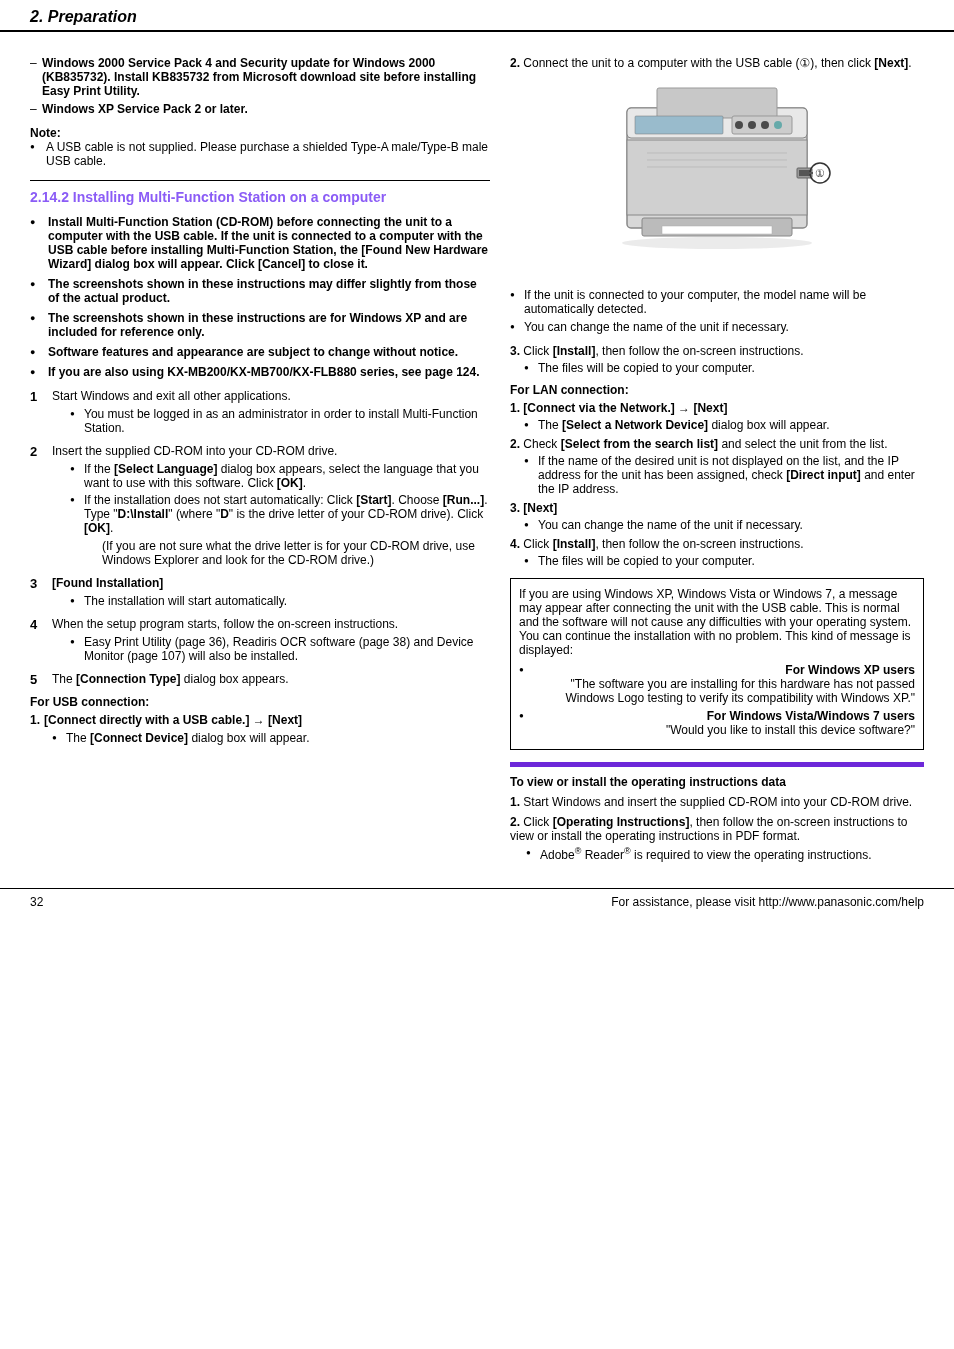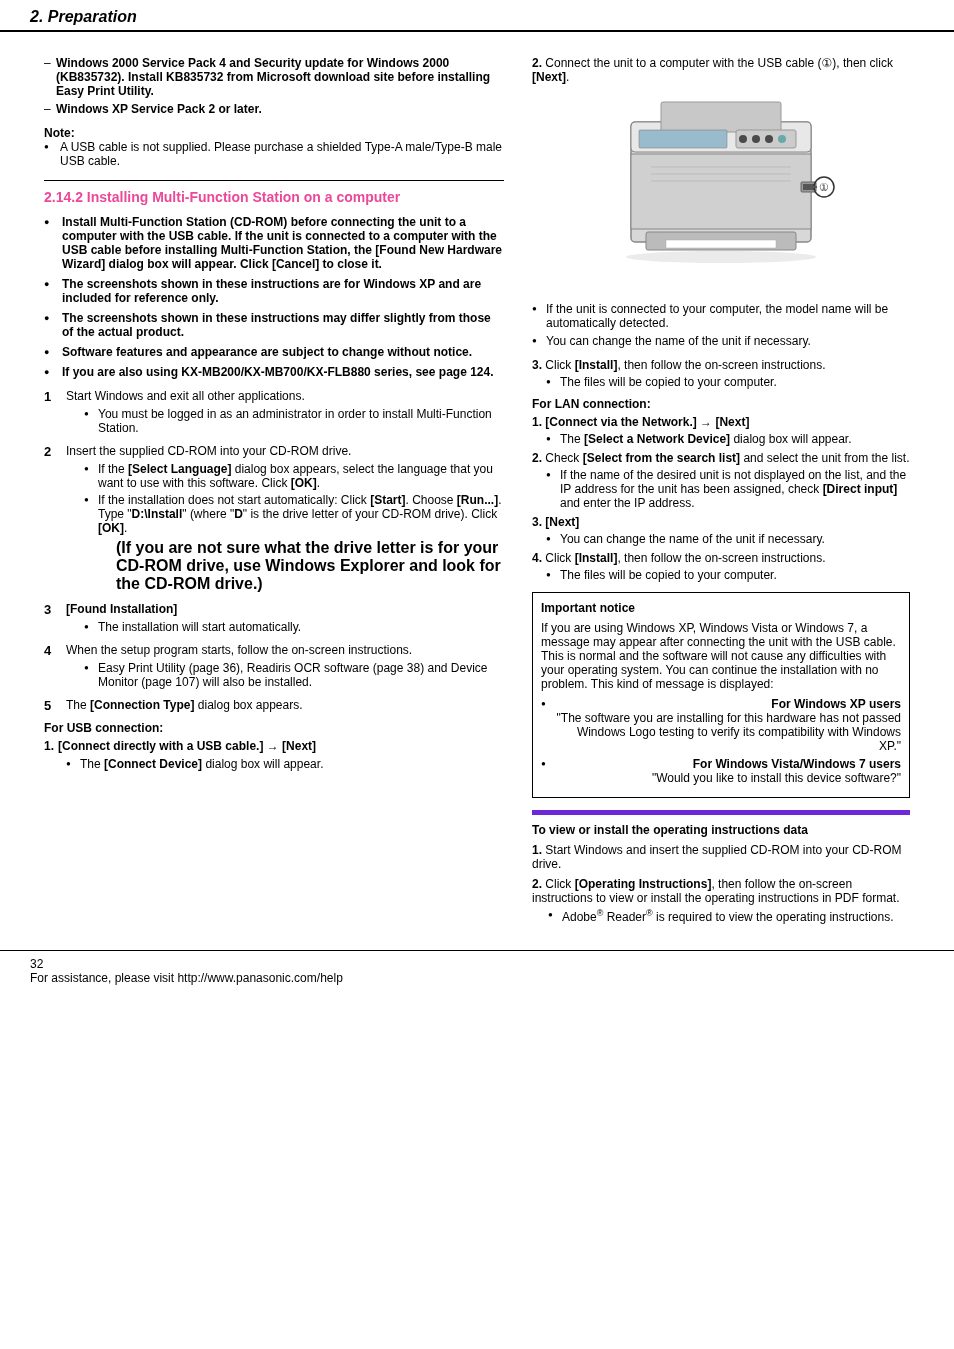--- a/index.html
+++ b/index.html
@@ -22,22 +22,22 @@
       padding: 8px 30px 4px 30px;
       margin-bottom: 14px;
     }
     .page-header h1 {
       font-size: 16px;
       font-style: italic;
       font-weight: bold;
     }
     .content-area {
       display: flex;
-      padding: 10px 44px;
-      gap: 28px;
+      padding: 10px 30px;
+      gap: 20px;
     }
     .left-col {
       width: 460px;
       flex-shrink: 0;
     }
     .right-col {
       flex: 1;
     }
     .intro-bullets {
       margin-bottom: 10px;
@@ -77,21 +77,21 @@
       position: absolute;
       left: 0;
       font-size: 8px;
       top: 2px;
     }
     .section-divider {
       border-top: 1px solid #000;
       margin: 8px 0;
     }
     .section-heading {
-      color: #ec4899;
+      color: #8b5cf6;
       font-size: 14px;
       font-weight: bold;
       margin-bottom: 10px;
     }
     .bullet-list {
       list-style: none;
       padding-left: 0;
       margin-bottom: 10px;
     }
     .bullet-list > li {
@@ -125,22 +125,21 @@
     .sub-bullets li::before {
       content: "●";
       position: absolute;
       left: 0;
       font-size: 8px;
       top: 2px;
     }
     .indent-block {
       padding-left: 18px;
       margin-top: 4px;
-      font-size: 16px;
-      font-weight: bold;
+      font-size: 12px;
     }
     .for-usb-heading {
       font-weight: bold;
       font-size: 12px;
       margin-bottom: 4px;
       margin-top: 8px;
     }
     .arrow-item {
       display: flex;
       align-items: flex-start;
@@ -209,21 +208,20 @@
       font-size: 8px;
       top: 2px;
     }
     .page-footer {
       border-top: 1px solid #000;
       display: flex;
       justify-content: space-between;
       padding: 6px 30px;
       margin-top: 10px;
       font-size: 12px;
-      flex-direction: column;
     }
     .view-install-section {
       margin-top: 12px;
       border-top: 5px solid #6d28d9;
       padding-top: 8px;
     }
     .view-install-heading {
       font-weight: bold;
       font-size: 12px;
       margin-bottom: 6px;
@@ -293,22 +291,22 @@
           <li>A USB cable is not supplied. Please purchase a shielded Type-A male/Type-B male USB cable.</li>
         </ul>
       </div>
 
       <div class="section-divider"></div>
 
       <div class="section-heading">2.14.2 Installing Multi-Function Station on a computer</div>
 
       <ul class="bullet-list">
         <li><strong>Install Multi-Function Station (CD-ROM) before connecting the unit to a computer with the USB cable. If the unit is connected to a computer with the USB cable before installing Multi-Function Station, the [Found New Hardware Wizard] dialog box will appear. Click [Cancel] to close it.</strong></li>
+        <li><strong>The screenshots shown in these instructions may differ slightly from those of the actual product.</strong></li>
         <li><strong>The screenshots shown in these instructions are for Windows XP and are included for reference only.</strong></li>
-        <li><strong>The screenshots shown in these instructions may differ slightly from those of the actual product.</strong></li>
         <li><strong>Software features and appearance are subject to change without notice.</strong></li>
         <li><strong>If you are also using KX-MB200/KX-MB700/KX-FLB880 series, see page 124.</strong></li>
       </ul>
 
       <div class="numbered-steps">
 
         <div class="step-row">
           <span class="step-num-bold">1</span>
           <div>
             <span>Start Windows and exit all other applications.</span>
@@ -468,21 +466,20 @@
           <span style="font-weight:bold;">4.</span>
           <span> Click <strong>[Install]</strong>, then follow the on-screen instructions.</span>
           <ul class="sub-bullets" style="padding-left:14px; margin-top:3px;">
             <li>The files will be copied to your computer.</li>
           </ul>
         </div>
 
       </div>
 
       <div class="important-notice-box">
-        <div class="in-title">Important notice</div>
         <div>If you are using Windows XP, Windows Vista or Windows 7, a message may appear after connecting the unit with the USB cable. This is normal and the software will not cause any difficulties with your operating system. You can continue the installation with no problem. This kind of message is displayed:</div>
         <ul class="in-bullets">
           <li>
             <strong>For Windows XP users</strong><br>
             <span>"The software you are installing for this hardware has not passed Windows Logo testing to verify its compatibility with Windows XP."</span>
           </li>
           <li>
             <strong>For Windows Vista/Windows 7 users</strong><br>
             <span>"Would you like to install this device software?"</span>
           </li>

